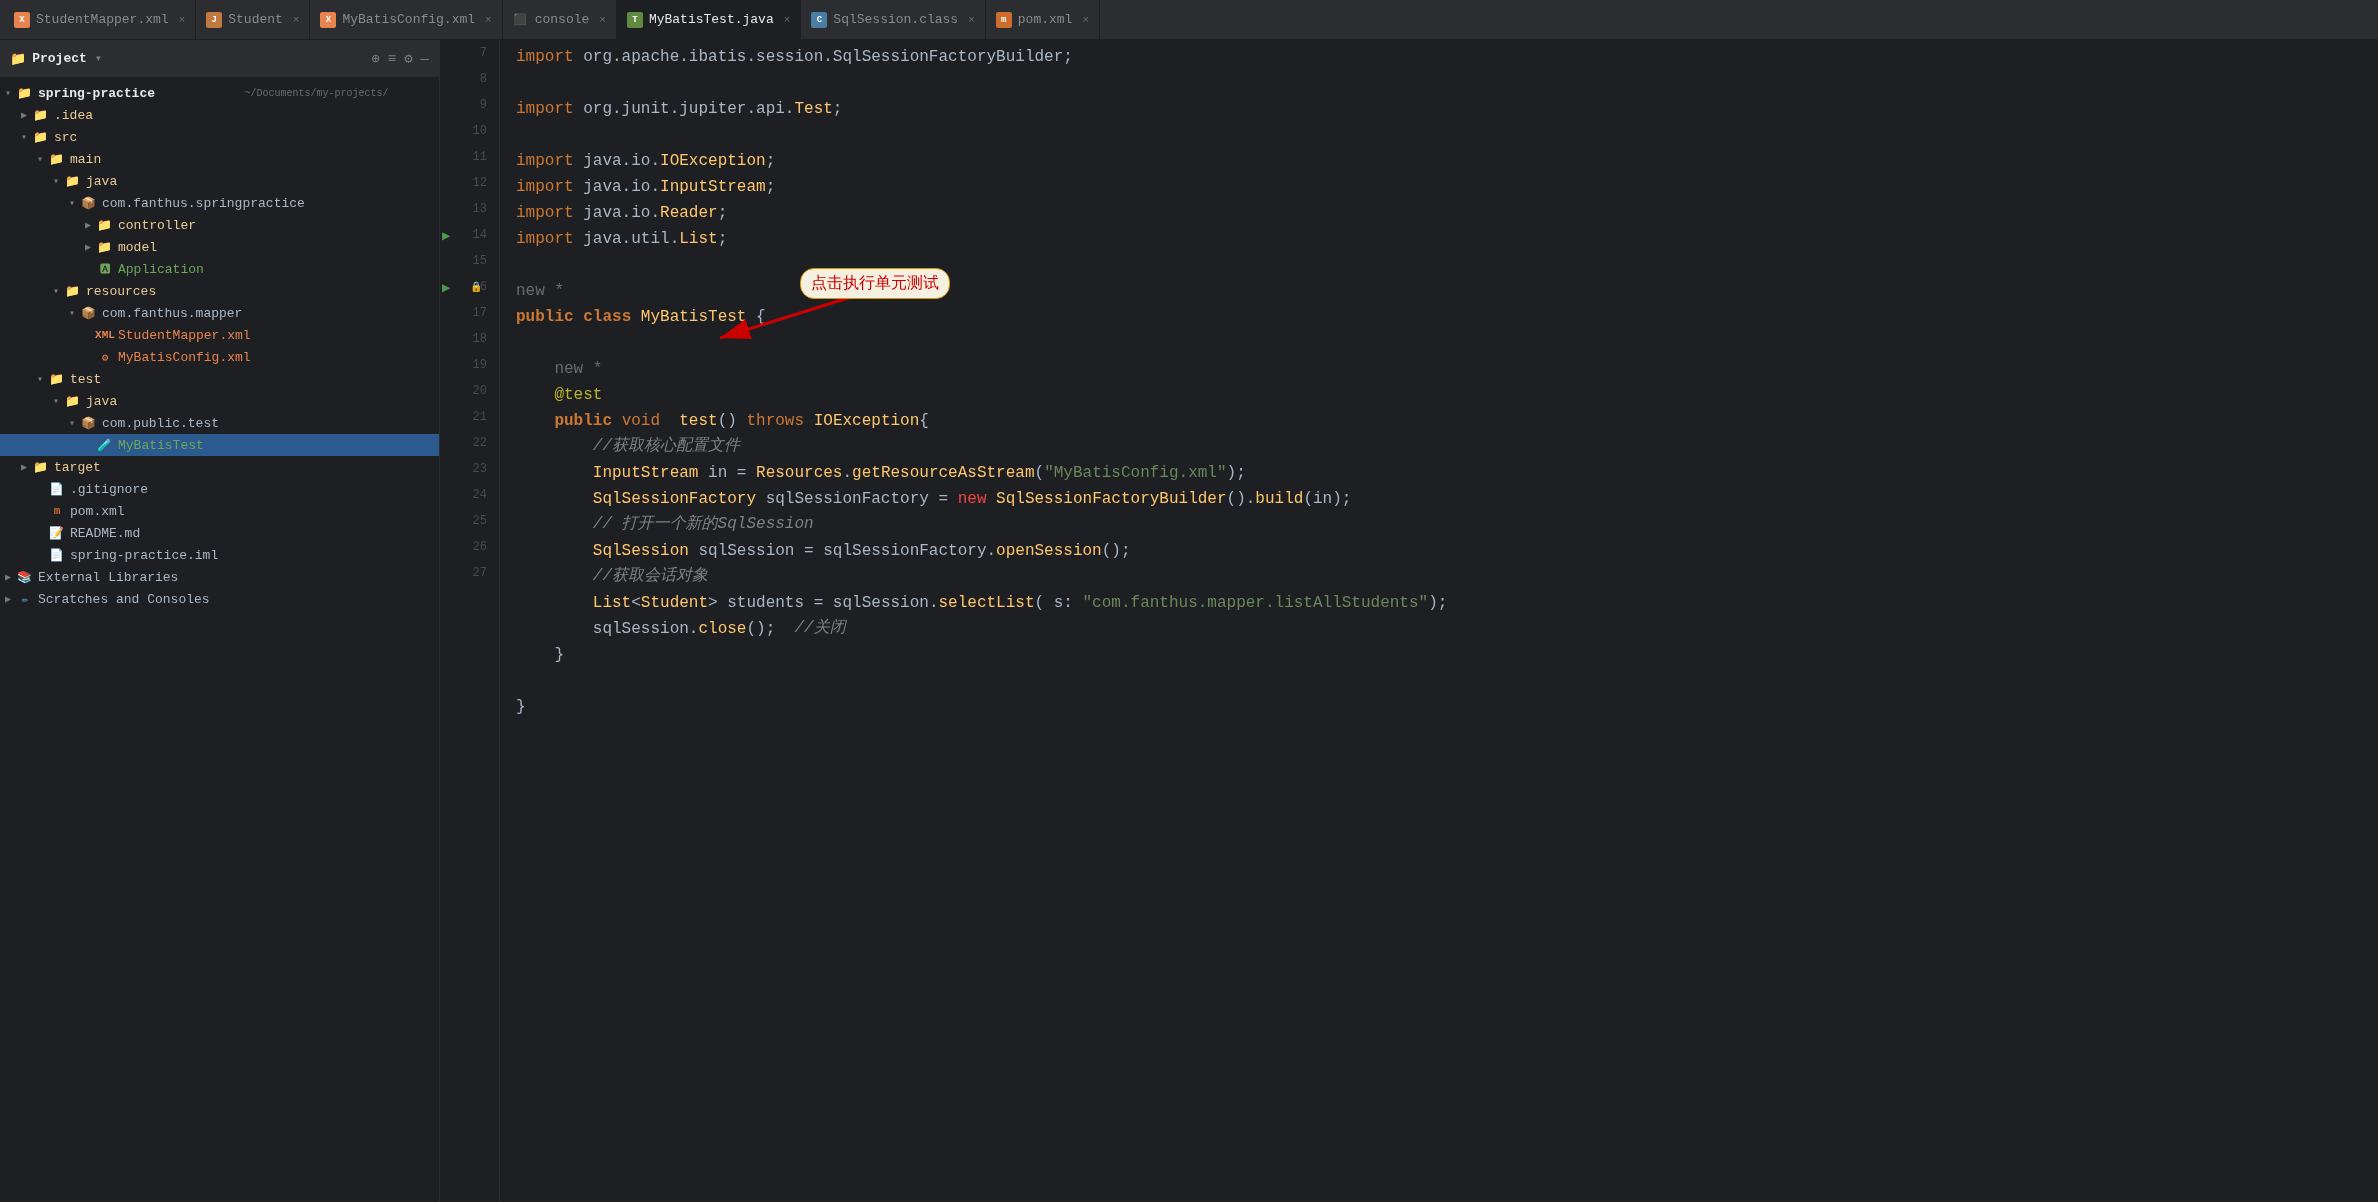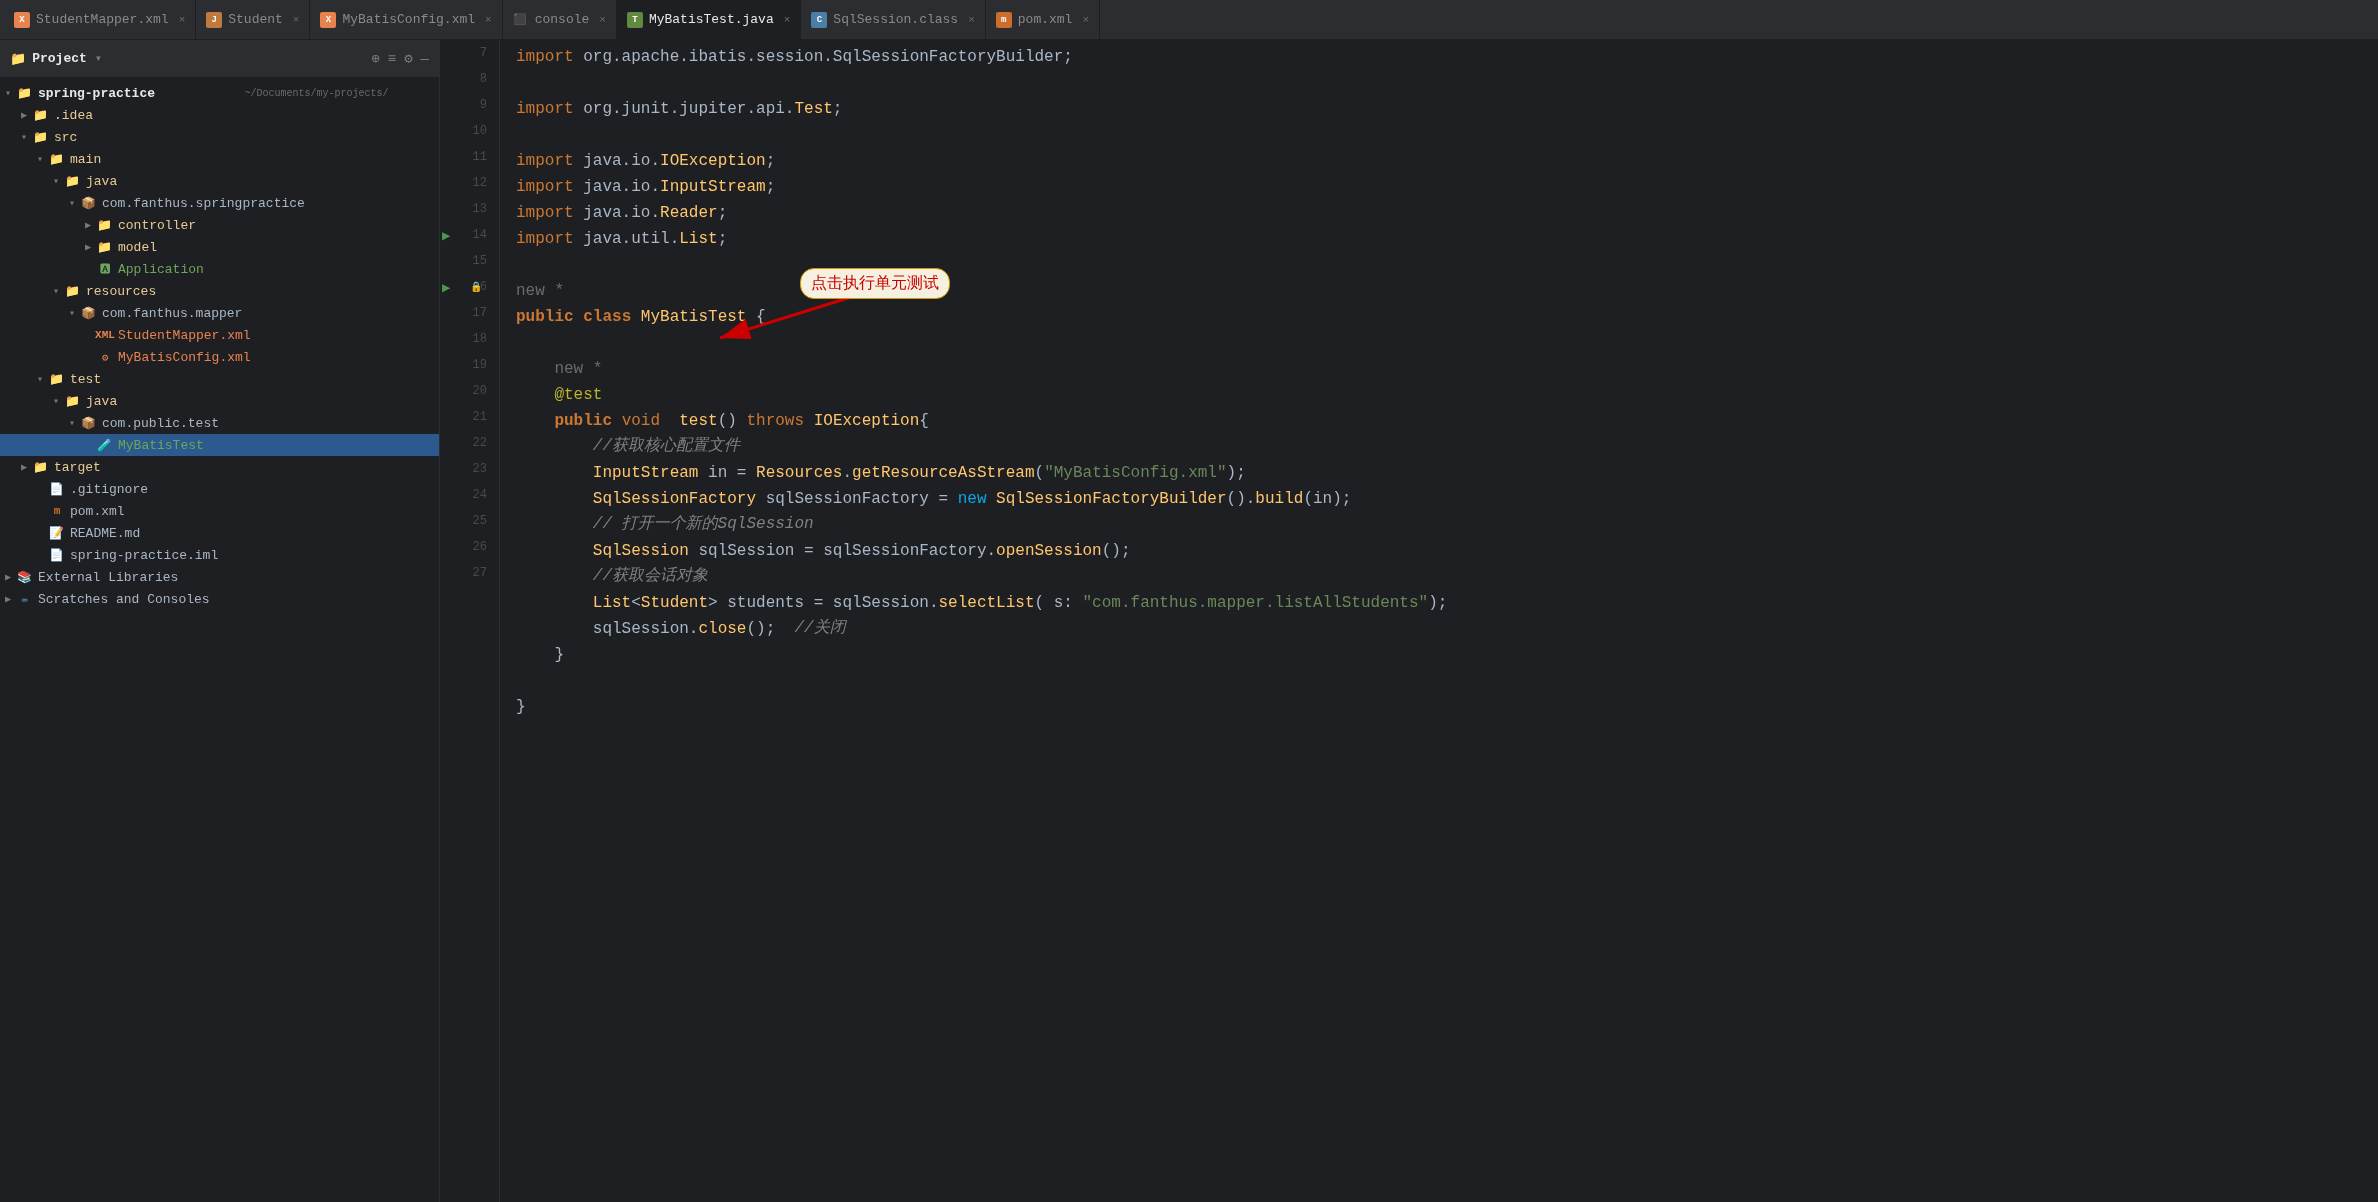--- a/index.html
+++ b/index.html
@@ -212,21 +212,21 @@
 
     
     .kw { color: #cc7832; }
     .kw2 { color: #cc7832; font-weight: bold; }
     .class-name { color: #ffc66d; }
     .string { color: #6a8759; }
     .comment { color: #808080; font-style: italic; }
     .method { color: #ffc66d; }
     .annot { color: #bbb529; }
     .import-kw { color: #cc7832; }
-    .new-kw { color: #0ea5e9; }
+    .new-kw { color: #ef4444; }
 
     
     .annotation-tooltip {
       position: absolute;
       background: #f5f0e0;
       border: 1px solid #cc9900;
       border-radius: 4px;
       padding: 4px 10px;
       font-size: 16px;
       color: #cc0000;

